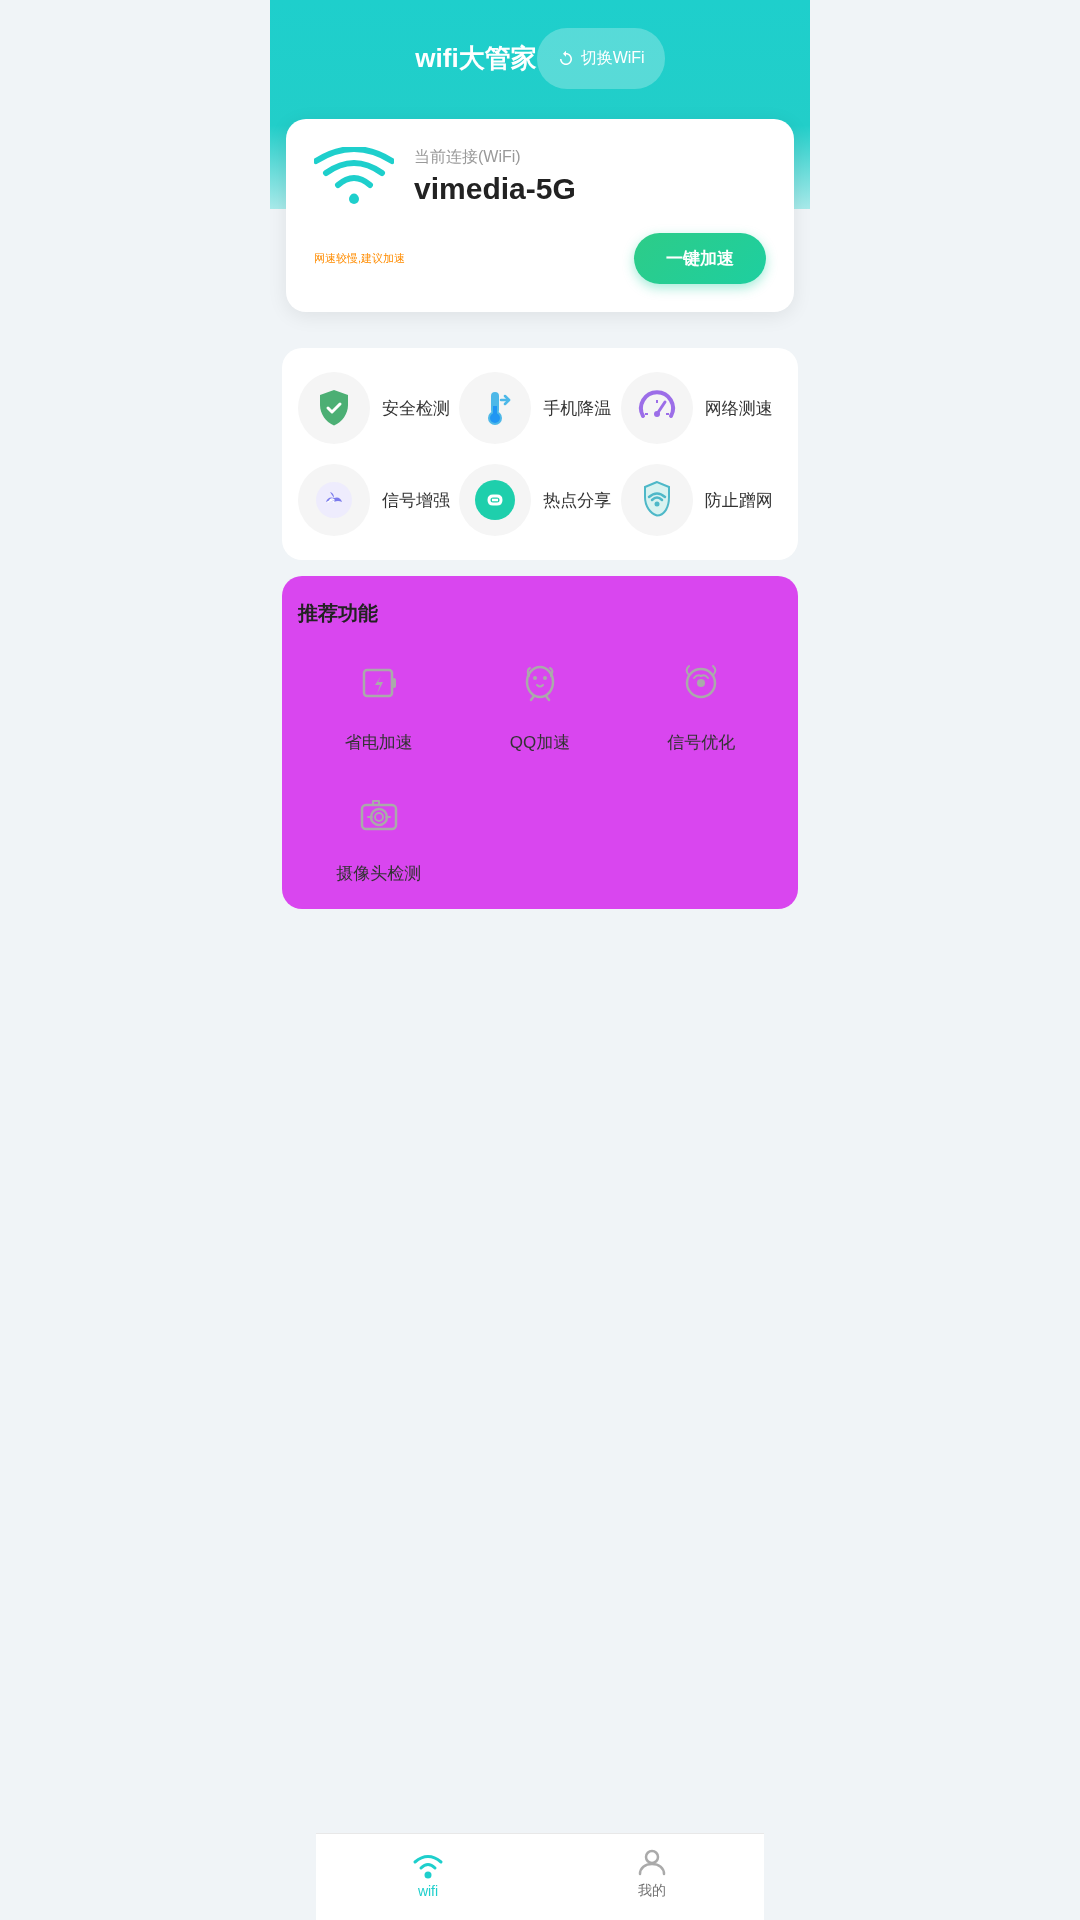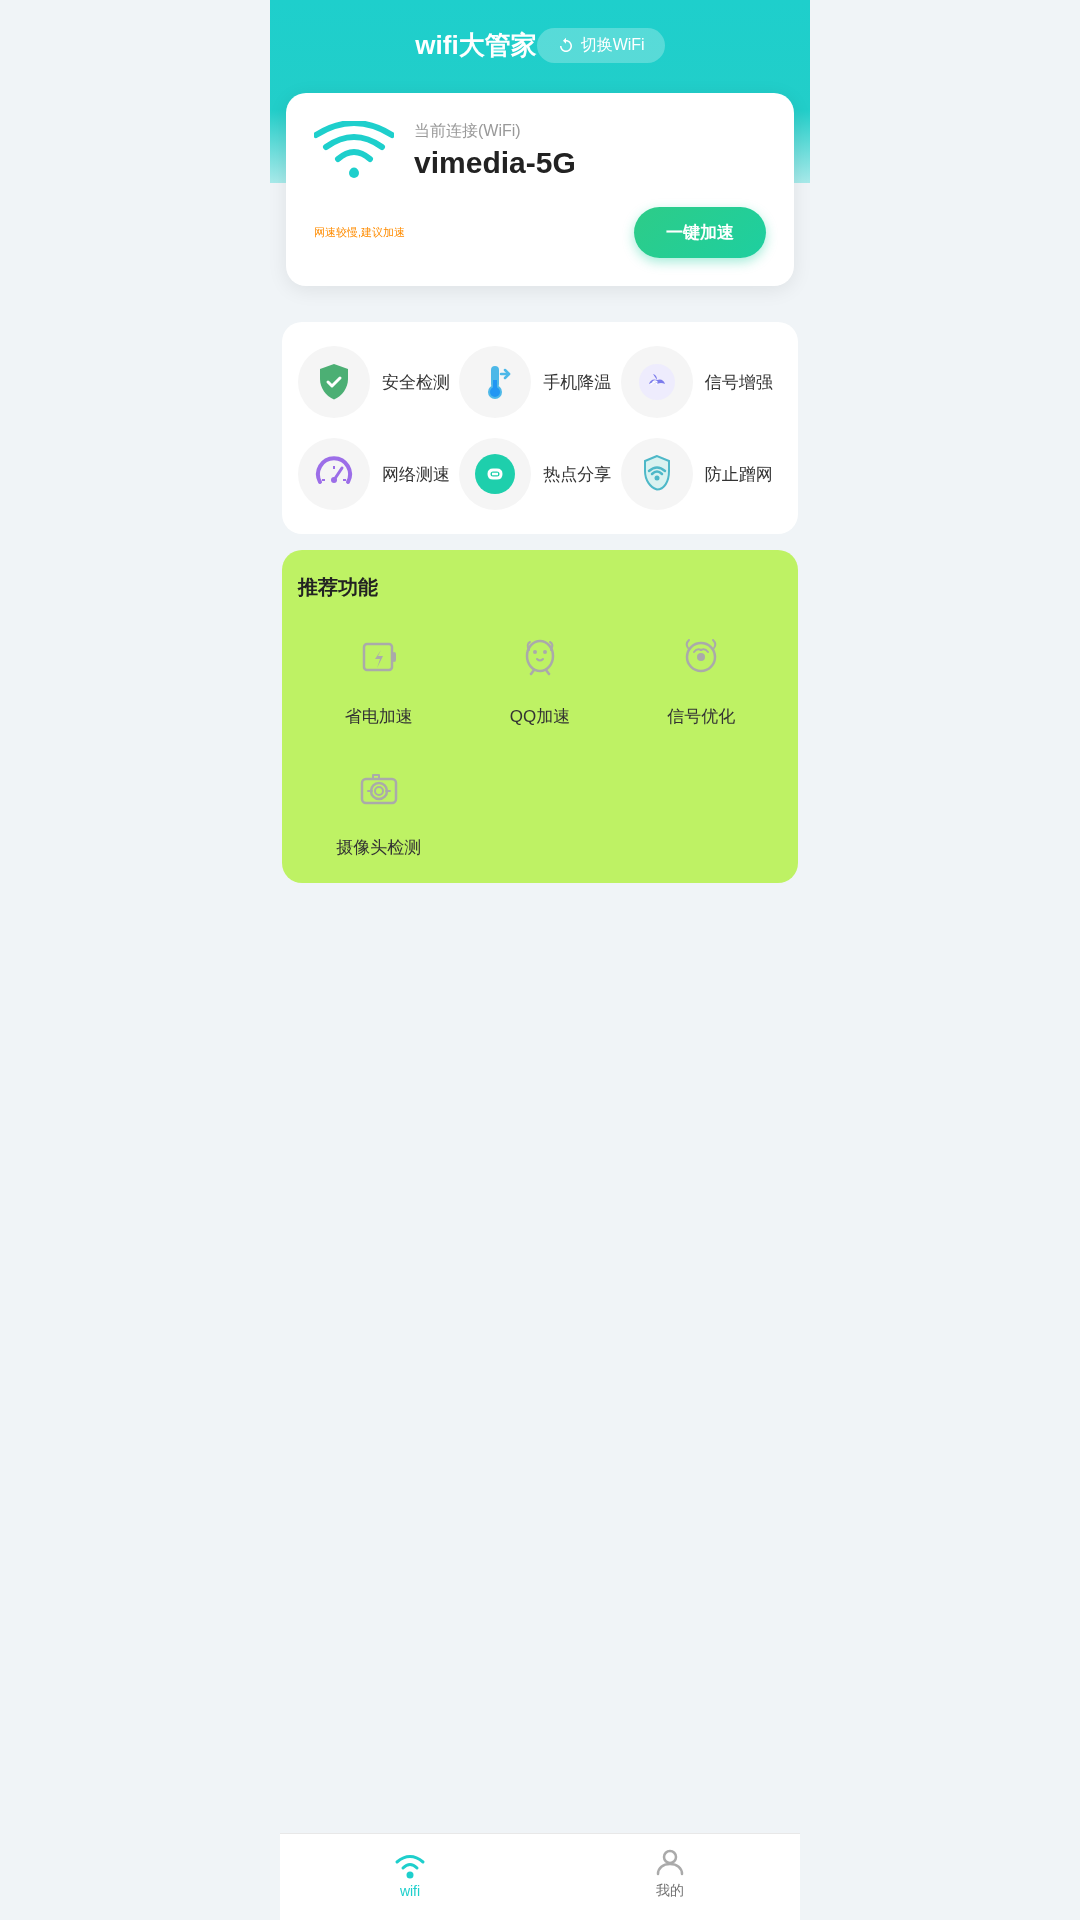--- a/index.html
+++ b/index.html
@@ -29,21 +29,21 @@
       color: white;
       font-size: 26px;
       font-weight: bold;
     }
     .switch-wifi-btn {
       background: rgba(255,255,255,0.25);
       border: none;
       border-radius: 30px;
       color: white;
       font-size: 16px;
-      padding: 7px 20px;
+      padding: 20px 20px;
       display: flex;
       align-items: center;
       gap: 6px;
       cursor: pointer;
     }
 
     
     .connected-card {
       background: white;
       border-radius: 20px;
@@ -134,21 +134,21 @@
       align-items: center;
       justify-content: center;
     }
     .feature-label {
       font-size: 17px;
       color: #333;
     }
 
     
     .recommend-section {
-      background: #bef264;
+      background: #d946ef;
       border-radius: 20px;
       margin: 0 12px 16px 12px;
       padding: 24px 16px;
     }
     .recommend-title {
       font-size: 20px;
       font-weight: bold;
       color: #222;
       margin-bottom: 20px;
     }
@@ -175,21 +175,21 @@
       font-size: 17px;
       color: #333;
     }
 
     
     .bottom-nav {
       position: fixed;
       bottom: 0;
       left: 50%;
       transform: translateX(-50%);
-      width: 520px;
+      width: 448px;
       background: white;
       border-top: 1px solid #e8e8e8;
       display: flex;
       justify-content: space-around;
       align-items: center;
       padding: 12px 0 20px 0;
       z-index: 100;
     }
     .nav-item {
       display: flex;
@@ -279,47 +279,47 @@
             <line x1="28" y1="14" x2="36" y2="14" stroke="#4db8e8" stroke-width="2.5" stroke-linecap="round"></line>
           </svg>
         </div>
         <span class="feature-label">手机降温</span>
       </div>
 
       <div class="feature-item">
         <div class="feature-icon-wrap">
           <svg width="44" height="44" viewBox="0 0 44 44" fill="none">
 
-            <circle cx="22" cy="22" r="18" fill="#eeecfd"></circle>
-
-            <path d="M14 24 Q16 18 22 20 Q28 18 30 24 Q26 22 22 24 Q18 22 14 24Z" fill="#7b7bec"></path>
-            <path d="M22 20 Q22 15 18 14 Q20 17 22 20Z" fill="#7b7bec"></path>
-
-            <path d="M18 22 Q20 20 22 22" stroke="white" stroke-width="1.5" fill="none" stroke-linecap="round"></path>
-            <path d="M16 24 Q19 21 22 24" stroke="white" stroke-width="1.5" fill="none" stroke-linecap="round"></path>
-          </svg>
-        </div>
-        <span class="feature-label">信号增强</span>
-      </div>
-
-      <div class="feature-item">
-        <div class="feature-icon-wrap">
-          <svg width="44" height="44" viewBox="0 0 44 44" fill="none">
-
             <path d="M8 30 A16 16 0 1 1 36 30" stroke="#9c6ee8" stroke-width="4" stroke-linecap="round" fill="none"></path>
 
             <line x1="22" y1="28" x2="30" y2="16" stroke="#9c6ee8" stroke-width="3" stroke-linecap="round"></line>
             <circle cx="22" cy="28" r="3" fill="#9c6ee8"></circle>
 
             <line x1="10" y1="28" x2="13" y2="28" stroke="#9c6ee8" stroke-width="2"></line>
             <line x1="34" y1="28" x2="31" y2="28" stroke="#9c6ee8" stroke-width="2"></line>
             <line x1="22" y1="14" x2="22" y2="17" stroke="#9c6ee8" stroke-width="2"></line>
           </svg>
         </div>
         <span class="feature-label">网络测速</span>
+      </div>
+
+      <div class="feature-item">
+        <div class="feature-icon-wrap">
+          <svg width="44" height="44" viewBox="0 0 44 44" fill="none">
+
+            <circle cx="22" cy="22" r="18" fill="#eeecfd"></circle>
+
+            <path d="M14 24 Q16 18 22 20 Q28 18 30 24 Q26 22 22 24 Q18 22 14 24Z" fill="#7b7bec"></path>
+            <path d="M22 20 Q22 15 18 14 Q20 17 22 20Z" fill="#7b7bec"></path>
+
+            <path d="M18 22 Q20 20 22 22" stroke="white" stroke-width="1.5" fill="none" stroke-linecap="round"></path>
+            <path d="M16 24 Q19 21 22 24" stroke="white" stroke-width="1.5" fill="none" stroke-linecap="round"></path>
+          </svg>
+        </div>
+        <span class="feature-label">信号增强</span>
       </div>
 
       <div class="feature-item">
         <div class="feature-icon-wrap">
           <svg width="44" height="44" viewBox="0 0 44 44" fill="none">
             <circle cx="22" cy="22" r="20" fill="#1ecfac"></circle>
 
             <path d="M16 22 Q16 18 20 18 L24 18 Q28 18 28 22 Q28 26 24 26 L20 26 Q16 26 16 22Z" stroke="white" stroke-width="3" fill="none" stroke-linecap="round"></path>
             <line x1="19" y1="22" x2="25" y2="22" stroke="white" stroke-width="2.5"></line>
           </svg>

